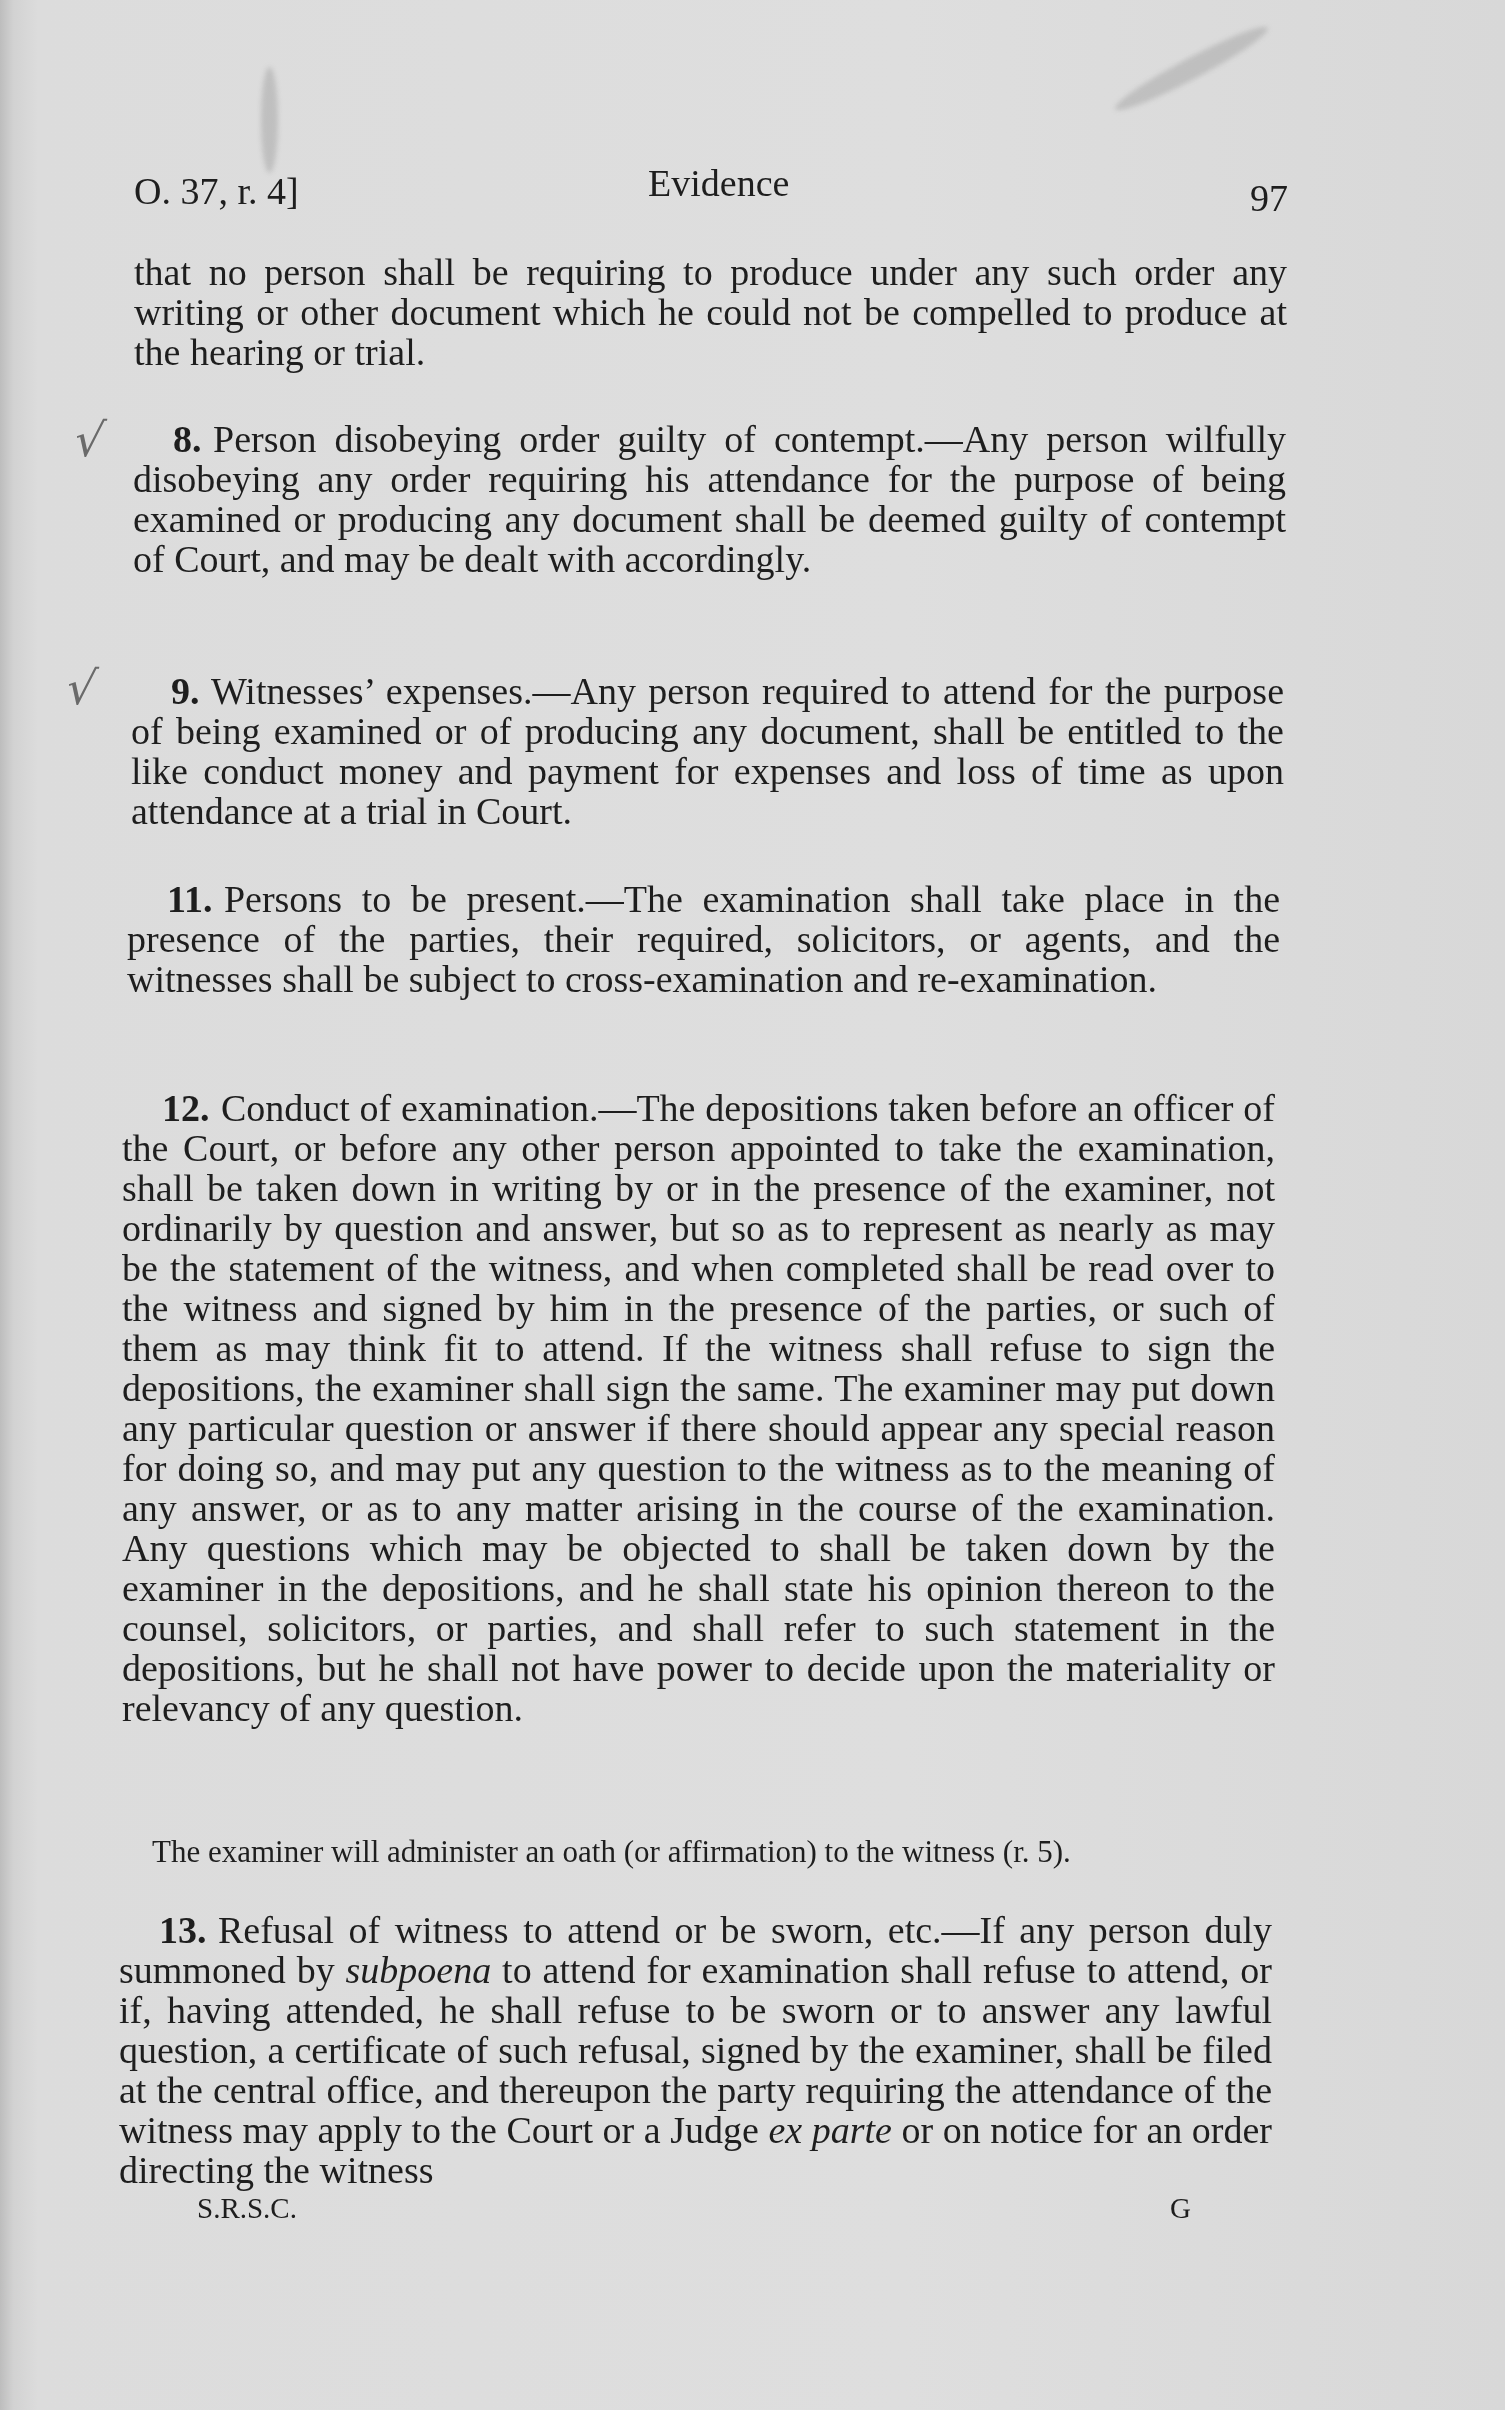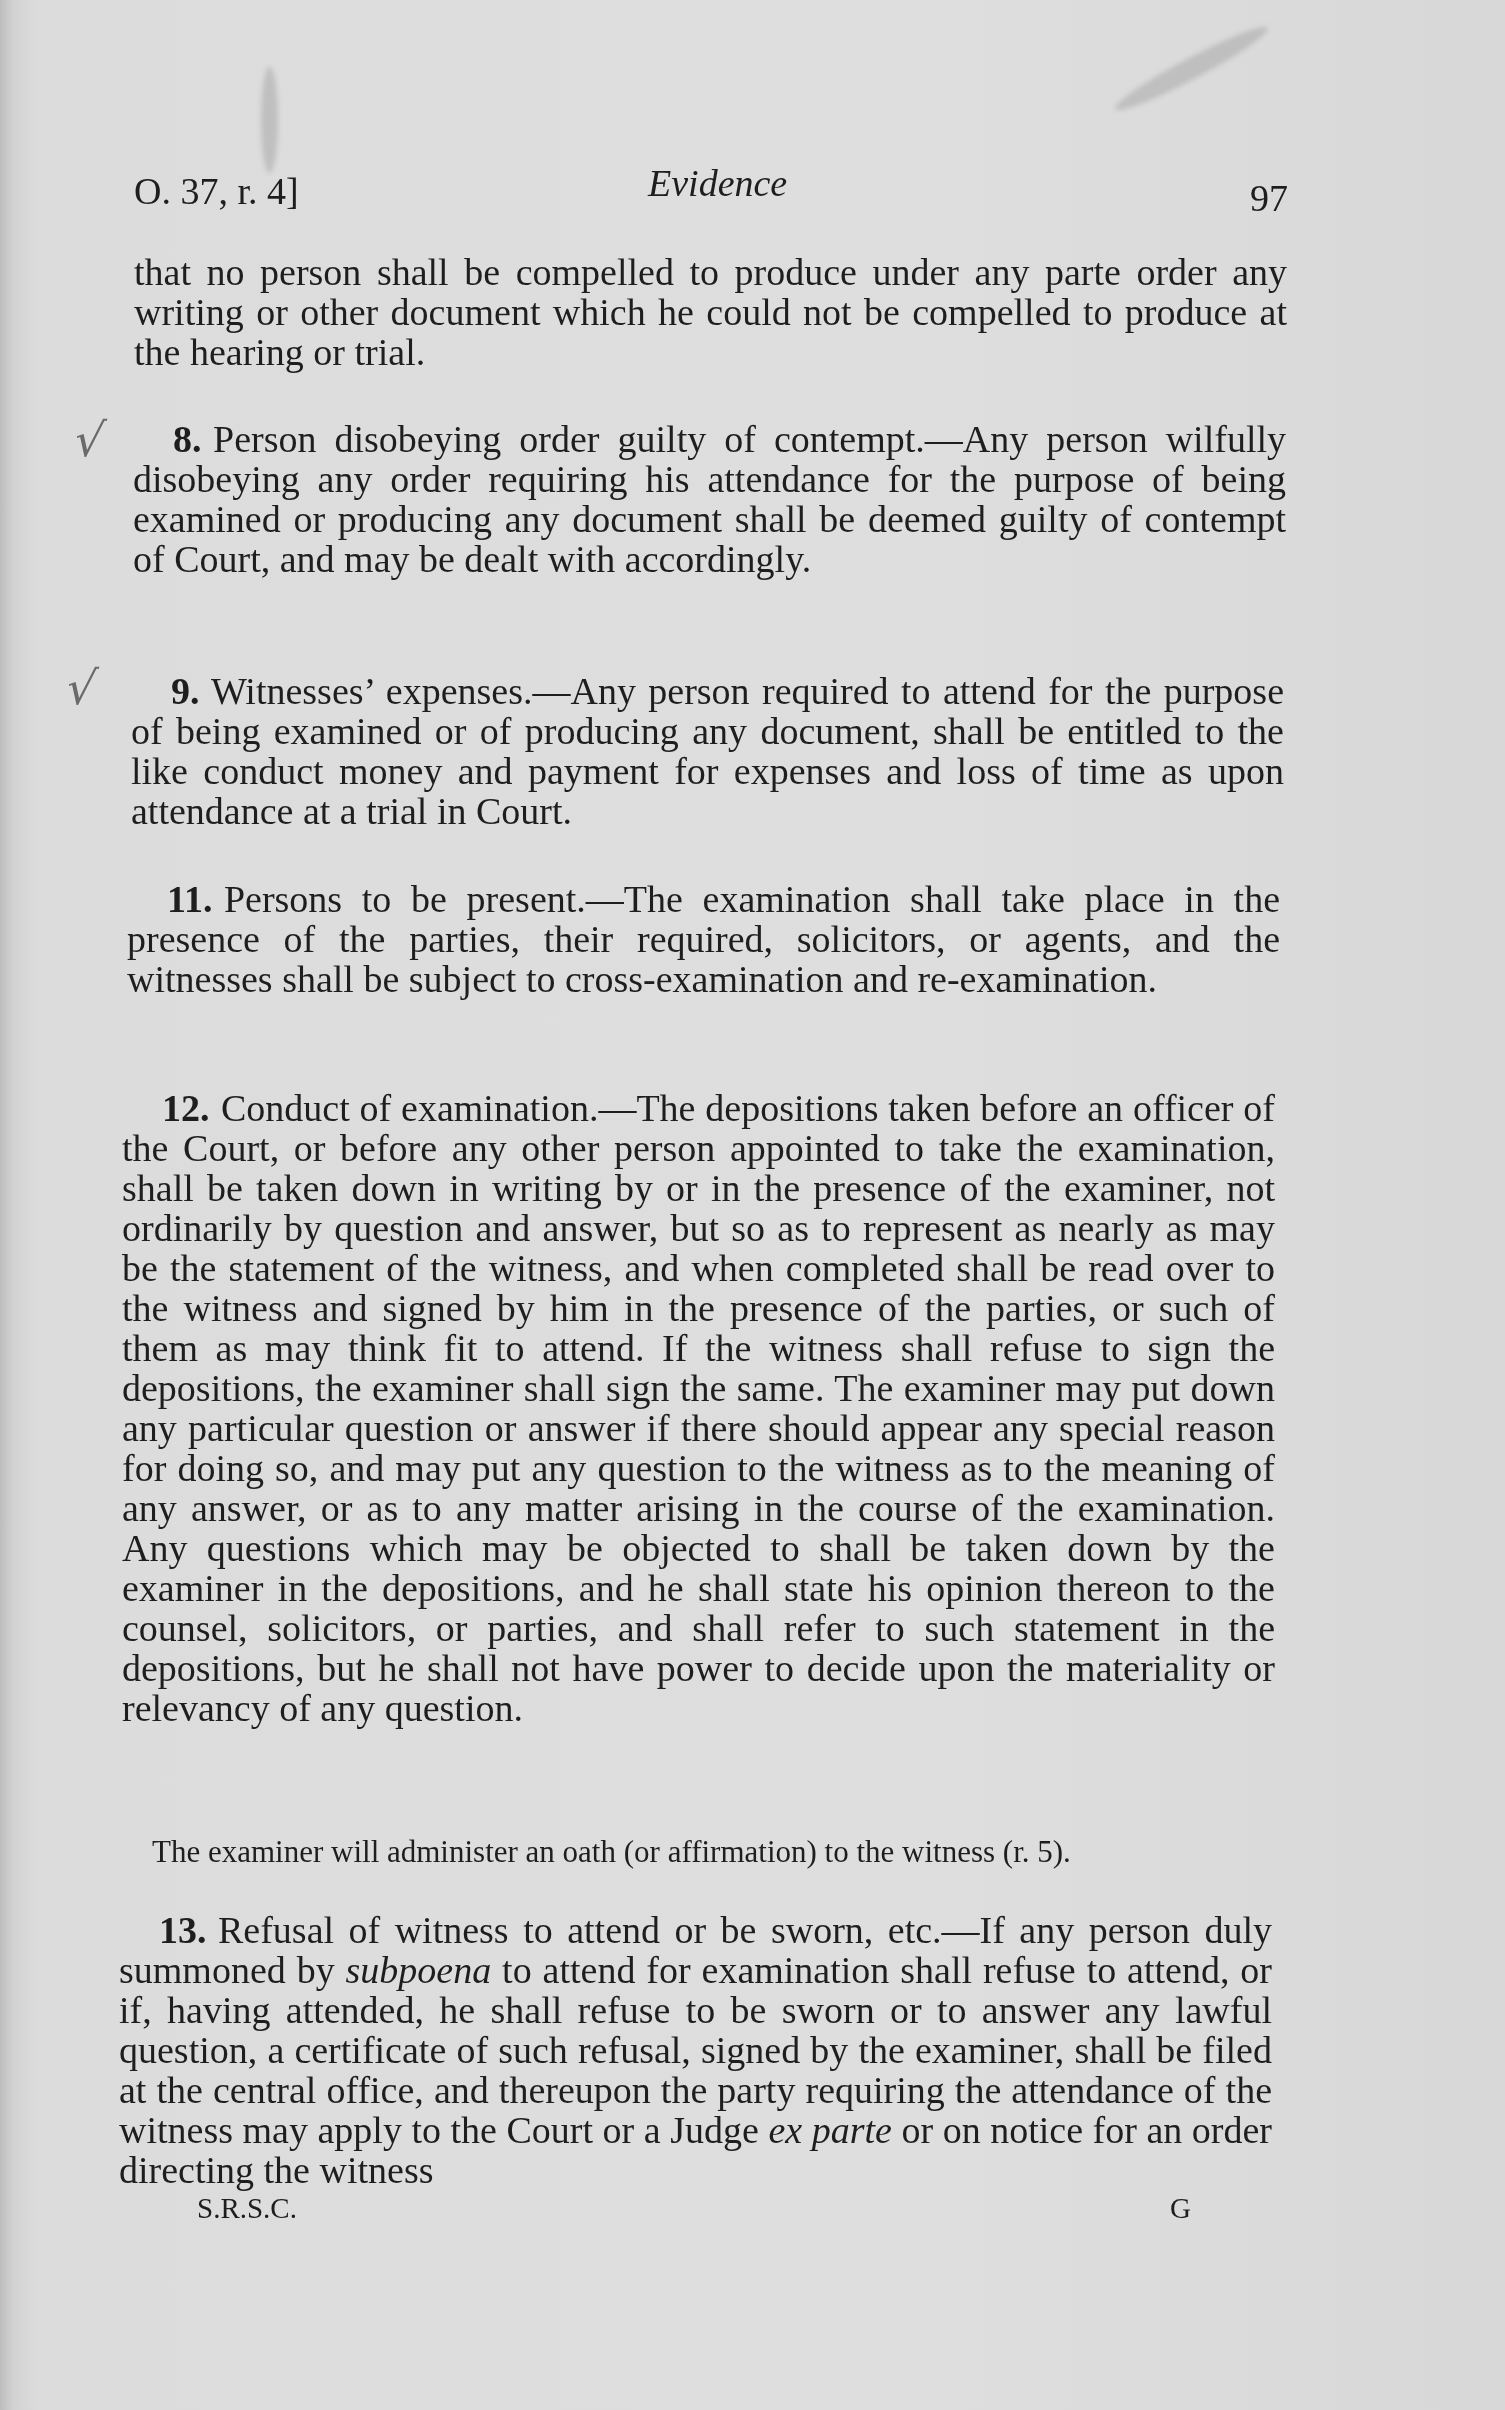--- a/index.html
+++ b/index.html
@@ -23,21 +23,21 @@
       background: rgba(90,90,90,0.22);
       filter: blur(2.9px);
     }
     .running-head {
       position: absolute;
       left: 134px; right: 217px; top: 161px;
       height: 58px;
       font-size: 38px;
     }
     .rh-left { position: absolute; left: 0; top: 7.7px; }
-    .rh-center { position: absolute; left: 514px; top: 0; font-style: italic; }
+    .rh-center { position: absolute; left: 514px; top: 0; }
     .rh-right { position: absolute; right: 0; top: 15.4px; margin-left: 10px; }
 
     .body-text {
       position: absolute;
       left: 125px;
       width: 1162px;
       font-size: 38px;
       line-height: 40px;
       text-align: justify;
       text-align-last: left;
@@ -74,21 +74,21 @@
 <div class="smudge" style="left:261px; top:67px; width:17.3px; height:106px;"></div>
 <div class="smudge" style="left:1105px; top:58px; width:173px; height:21px; transform:rotate(-28deg);"></div>
 
 <div class="running-head">
   <span class="rh-left">O. 37, r. 4]</span>
   <span class="rh-center">Evidence</span>
   <span class="rh-right">97</span>
 </div>
 
 <div class="body-text" style="top:252px; left:134px; width:1153px;">
-  <p class="para">that no person shall be compelled to produce under any parte order any writing or other document which he could not be compelled to produce at the hearing or trial.</p>
+  <p class="para">that no person shall be requiring to produce under any such order any writing or other document which he could not be compelled to produce at the hearing or trial.</p>
 </div>
 
 <span class="tick" style="left:75px; top:413px;">√</span>
 <div class="body-text" style="top:419px; left:133px; width:1153px;">
   <p class="para indent"><span class="sec-num">8.</span><span class="sec-head">Person disobeying order guilty of contempt.</span><span>—Any person wilfully disobeying any order requiring his attendance for the purpose of being examined or producing any document shall be deemed guilty of contempt of Court, and may be dealt with accordingly.</span></p>
 </div>
 
 <span class="tick" style="left:67px; top:661px;">√</span>
 <div class="body-text" style="top:671px; left:131px; width:1153px;">
   <p class="para indent"><span class="sec-num">9.</span><span class="sec-head">Witnesses’ expenses.</span><span>—Any person required to attend for the purpose of being examined or of producing any document, shall be entitled to the like conduct money and payment for expenses and loss of time as upon attendance at a trial in Court.</span></p>

